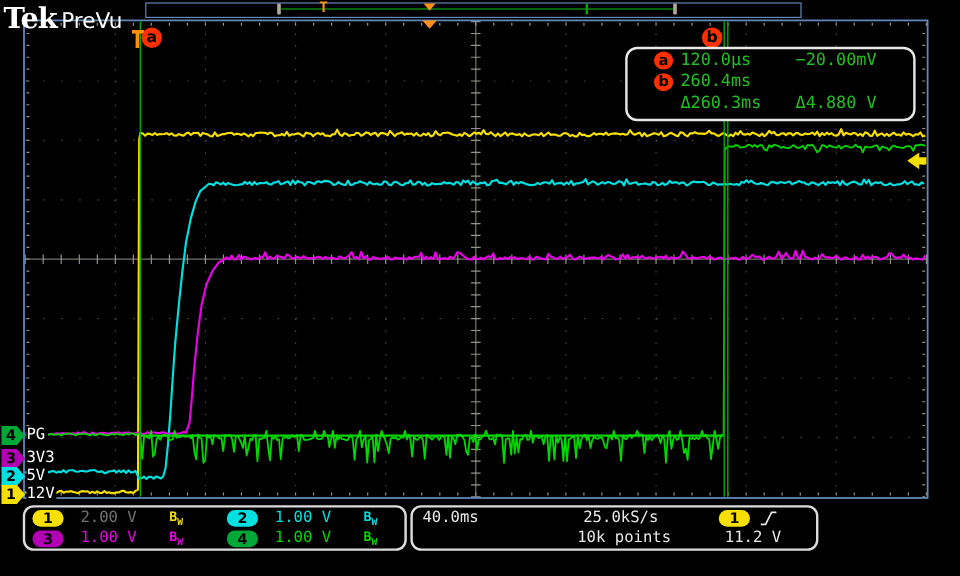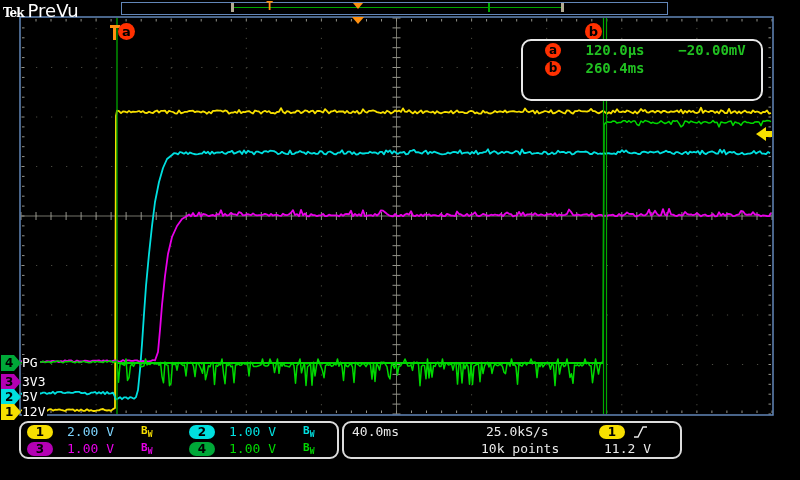--- a/index.html
+++ b/index.html
@@ -1,41 +1,41 @@
 <!DOCTYPE html>
 <html><head>
 <meta charset="utf-8">
 <style>
   html,body{margin:0;padding:0;background:#000;}
   #screen{position:relative;width:800px;height:480px;background:#000;overflow:hidden;
           font-family:"DejaVu Sans Mono","Liberation Mono",monospace;}
   .abs{position:absolute;}
   
   #logo{left:3px;top:0px;color:#fff;white-space:nowrap;}
-  #logo .brand{font-family:"DejaVu Serif","Liberation Serif",serif;font-weight:bold;font-size:12px;letter-spacing:-1px;}
+  #logo .brand{font-family:"DejaVu Serif","Liberation Serif",serif;font-weight:bold;font-size:24px;letter-spacing:-1px;}
   #logo .mode{font-family:"DejaVu Sans","Liberation Sans",sans-serif;font-size:18px;margin-left:4px;}
   
   #ovbar{left:121px;top:2px;width:545px;height:11px;border:1px solid #6286b8;background:#000;}
   #ovbar .bracket{position:absolute;top:0;width:3px;height:9px;}
   #ovbar .hline{position:absolute;top:4px;height:1px;}
   #ovbar .vline{position:absolute;top:0;width:2px;height:9px;}
   #ovbar .tmark{position:absolute;top:-3px;font-size:12px;font-weight:bold;line-height:12px;}
   #ovbar .tri{position:absolute;top:0;width:0;height:0;border-left:5px solid transparent;border-right:5px solid transparent;border-top:6px solid #ff9010;}
   
   .curhandle{width:30px;height:18px;}
   .curhandle .tbar{position:absolute;left:0;top:2px;width:10px;height:3px;}
   .curhandle .tstem{position:absolute;left:3px;top:2px;width:3px;height:15px;}
   .curcircle{position:absolute;width:17px;height:17px;border-radius:50%;color:#000;
              font-weight:bold;font-size:13px;line-height:17px;text-align:center;
              font-family:"DejaVu Sans","Liberation Sans",sans-serif;}
   
   #readout{left:521px;top:39px;width:238px;height:58px;border:2px solid #e8e8e8;border-radius:10px;
            background:#000;font-size:14px;}
   #readout .rrow{display:grid;grid-template-columns:44px 96px 98px;height:18px;line-height:18px;align-items:center;}
-  #readout .rcell{text-align:center;font-weight:bold;}
+  #readout .rcell{text-align:left;}
   #readout .rbadge{width:16px;height:15px;border-radius:50%;color:#000;font-weight:bold;font-size:12px;
                    line-height:15px;text-align:center;margin-left:22px;
                    font-family:"DejaVu Sans","Liberation Sans",sans-serif;}
   
   .chmark{left:1px;width:20px;height:16px;color:#000;font-weight:bold;font-size:12px;line-height:16px;
           text-align:left;padding-left:4px;box-sizing:border-box;
           clip-path:polygon(0 0,13px 0,100% 50%,13px 100%,0 100%);
           font-family:"DejaVu Sans","Liberation Sans",sans-serif;}
   .chlabel{left:22px;height:15px;color:#fff;font-size:13px;line-height:15px;background:#000;padding-right:2px;}
   
@@ -122,35 +122,40 @@
         </div>
       <div class="rcell">120.0µs</div>
       <div class="rcell">−20.00mV</div>
     </div>
     <div class="rrow">
       <div>
           <div class="rbadge" style="background: rgb(255, 48, 0);">b</div>
         </div>
       <div class="rcell">260.4ms</div>
     </div>
+    <div class="rrow">
+      <div></div>
+      <div class="rcell">Δ260.3ms</div>
+      <div class="rcell">Δ4.880 V</div>
+    </div>
   </div>
 
   <div class="chmark abs" style="top: 355px; background: rgb(0, 168, 56);">4</div>
   <div class="chlabel abs" style="top:355px">PG</div>
   <div class="chmark abs" style="top: 374px; background: rgb(180, 0, 180);">3</div>
   <div class="chlabel abs" style="top:374px">3V3</div>
   <div class="chmark abs" style="top: 389px; background: rgb(0, 224, 224);">2</div>
   <div class="chlabel abs" style="top:389px">5V</div>
   <div class="chmark abs" style="top: 404px; background: rgb(247, 223, 0);">1</div>
   <div class="chlabel abs" style="top:404px">12V</div>
 
   <div id="box1" class="bbox abs" style="left:19px;width:316px">
     <div class="row">
       <div class="badge-oval" style="background: rgb(247, 223, 0);">1</div>
-      <div class="scale" style="color: #7dd3fc;">2.00 V</div>
+      <div class="scale" style="color: #737373;">2.00 V</div>
       <div class="bw" style="color: rgb(247, 223, 0);"><span>B</span><sub>W</sub></div>
       <div class="badge-oval g2" style="background: rgb(0, 224, 224);">2</div>
       <div class="scale" style="color: rgb(0, 224, 224);">1.00 V</div>
       <div class="bw" style="color: rgb(0, 224, 224);"><span>B</span><sub>W</sub></div>
     </div>
     <div class="row">
       <div class="badge-oval" style="background: rgb(180, 0, 180);">3</div>
       <div class="scale" style="color: rgb(232, 0, 232);">1.00 V</div>
       <div class="bw" style="color: rgb(232, 0, 232);"><span>B</span><sub>W</sub></div>
       <div class="badge-oval g2" style="background: rgb(0, 168, 56);">4</div>

